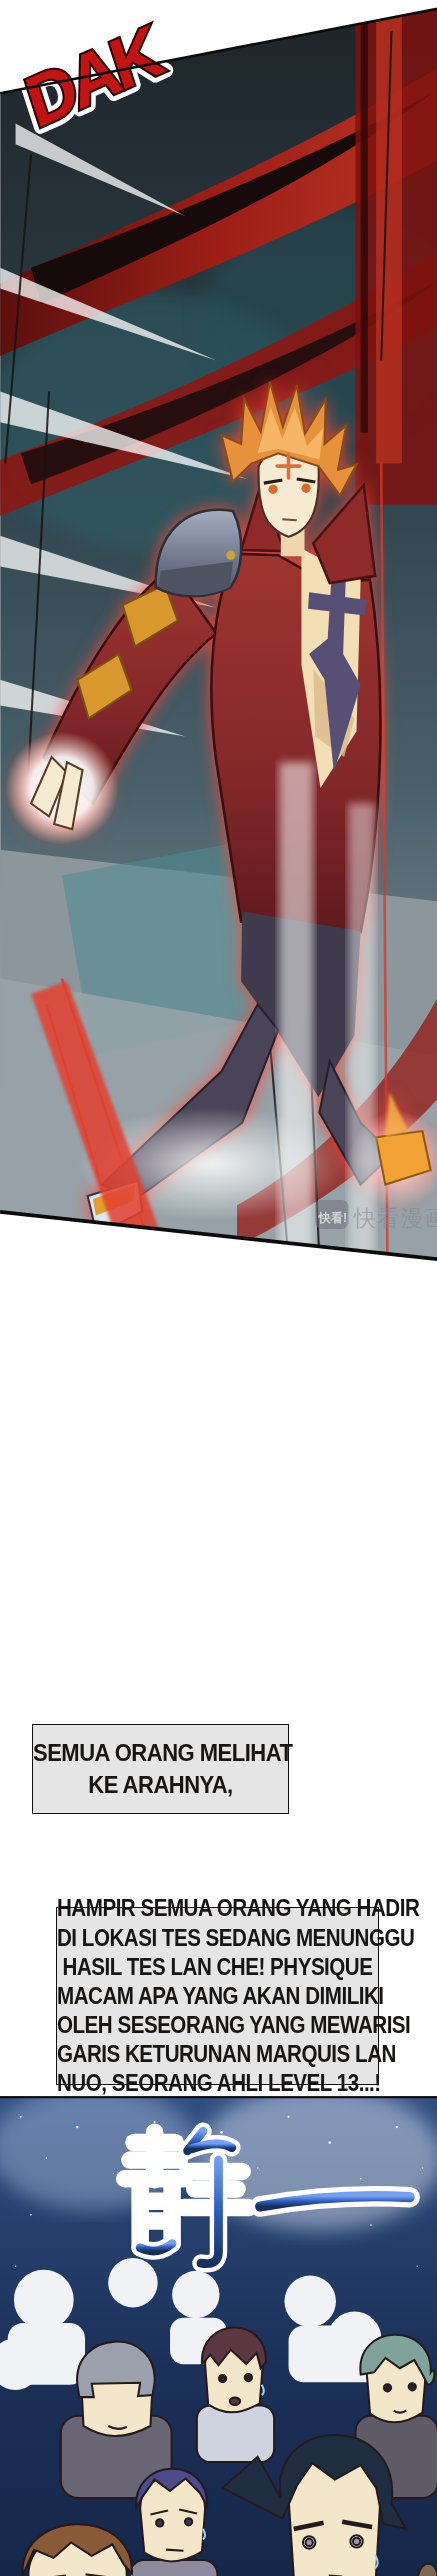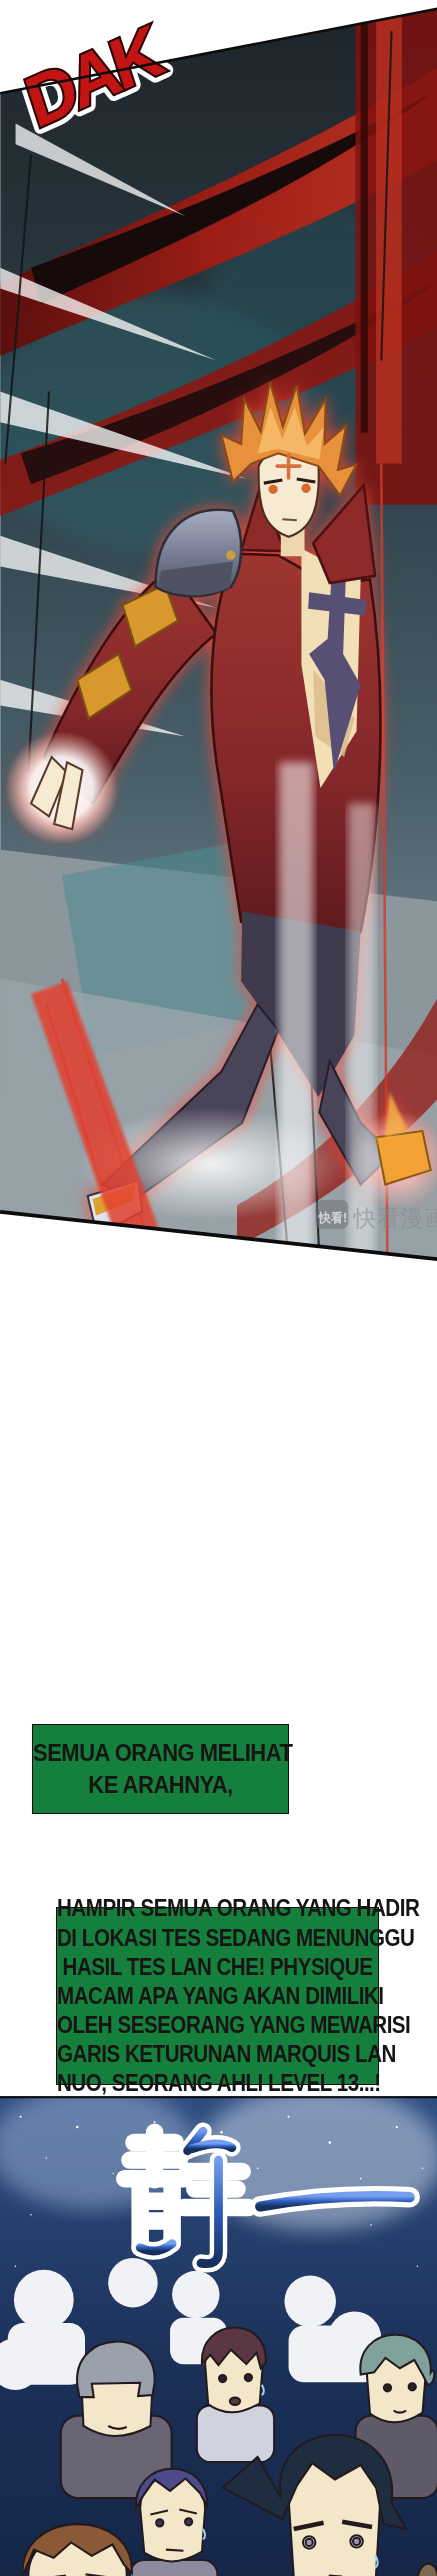--- a/index.html
+++ b/index.html
@@ -1,21 +1,21 @@
 <!DOCTYPE html>
 <html style="font-size:8.2px"><head>
 <meta charset="utf-8">
 <style>
   html,body{margin:0;padding:0;background:#ffffff;}
   .page{position:relative;width:438px;height:3941px;background:#ffffff;overflow:hidden;
         font-family:"Liberation Sans",sans-serif;}
   .abs{position:absolute;}
   svg{display:block;}
   
-  .cap-box{position:absolute;background:#15803d;border:1.5px solid #0f0f0f;box-sizing:border-box;
+  .cap-box{position:absolute;background:#e5e5e5;border:1.5px solid #0f0f0f;box-sizing:border-box;
            display:flex;flex-direction:column;justify-content:center;align-items:center;z-index:30;}
   .cap-inner{transform:scaleY(1.12);width:100%;text-align:center;}
   .cap-line{display:block;font-weight:bold;color:#171513;letter-spacing:-0.5px;white-space:nowrap;
             text-align:center;}
   #cap1 .cap-line{font-size:22px;line-height:28px;}
   #cap2 .cap-line{font-size:20.6px;line-height:26px;}
 </style>
 </head>
 <body>
 

